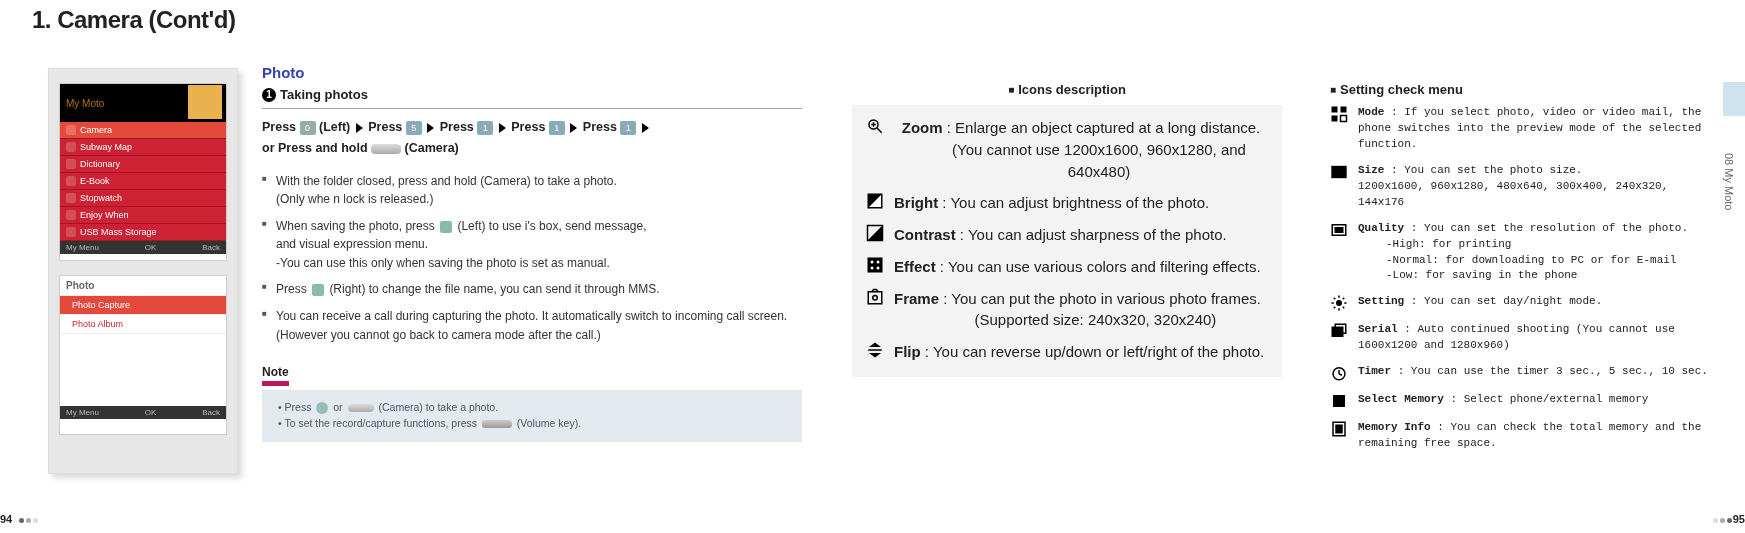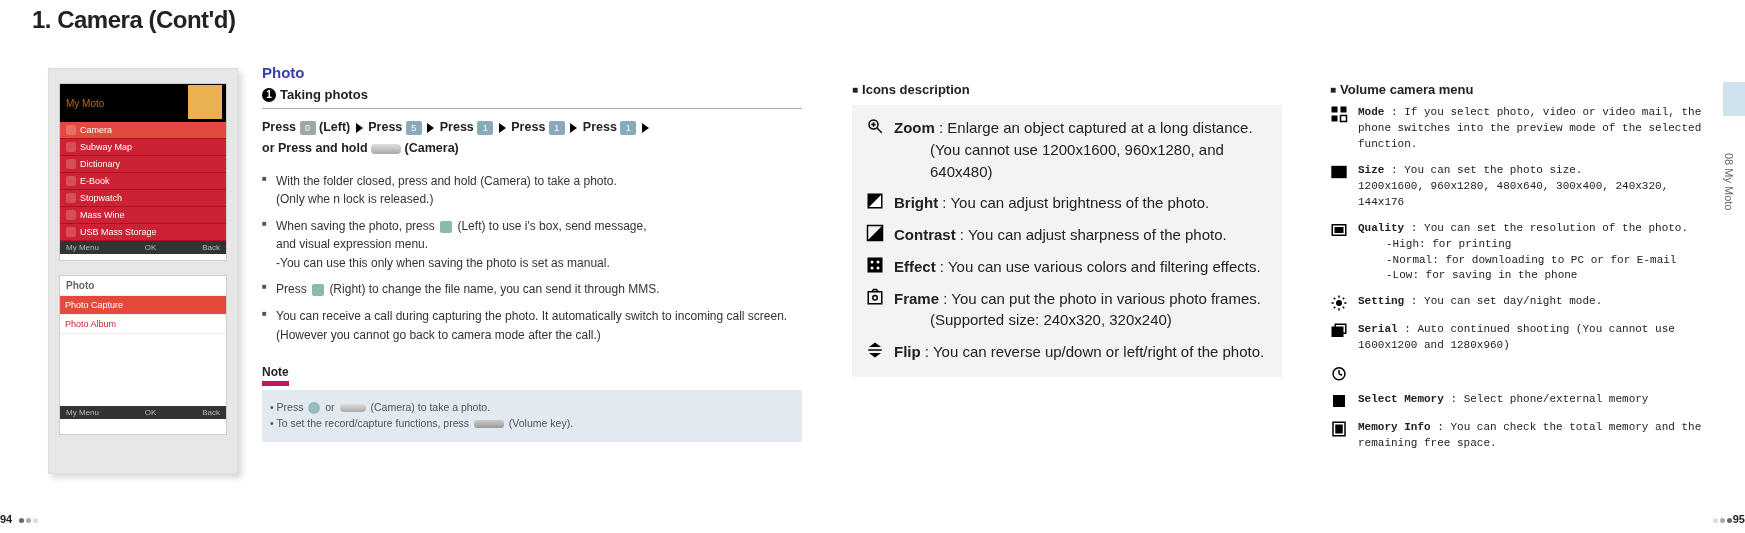--- a/index.html
+++ b/index.html
@@ -13,21 +13,21 @@
   .phone { background:#fff; border:1px solid #ccc; margin-bottom:14px; }
   .phone.p1 { height:178px; }
   .phone.p2 { height:160px; }
   .ph-title { background:#000000; font-size:10px; padding:3px 6px; display:flex; justify-content:space-between; align-items:center; color:#b07018;}
   .ph-cube { width:34px; height:34px; background:#eab24f; float:right; margin:-2px -2px 0 0;}
   .ph-item { background:#c23; color:#fff; font-size:9px; padding:3px 6px; border-bottom:1px solid #a12; display:flex; align-items:center; gap:4px;}
   .ph-item.active { background:#e44a3c; }
   .ph-item .dot { width:10px; height:10px; background:#fff3; border-radius:2px; display:inline-block;}
   .ph-foot { background:#333; font-size:8px; color:#bbb; padding:2px 6px; display:flex; justify-content:space-between;}
   .p2 .wbody { background:#fff; height:110px; }
-  .p2 .witem { font-size:9px; padding:4px 1px; color:#c23; display:flex; align-items:center; gap:4px; border-bottom:1px solid #eee;}
+  .p2 .witem { font-size:9px; padding:4px 8px; color:#c23; display:flex; align-items:center; gap:4px; border-bottom:1px solid #eee;}
   .p2 .witem.sel { background:#e44a3c; color:#fff;}
   .p2 .wtitle { font-size:10px; padding:4px 6px; border-bottom:1px solid #eee; font-weight:600; color:#666;}
 
   
   .col-mid { position: absolute; left: 262px; top: 64px; width: 540px; }
   .photo-head { color:#3a3fb0; font-weight:700; font-size:15px; }
   .subtext { font-size:11px; color:#555; margin:2px 0 6px; }
   .taking { font-weight:700; font-size:13px; margin:6px 0; display:flex; align-items:center; gap:4px;}
   .num-circle { width:14px; height:14px; border-radius:50%; background:#000; color:#fff; font-size:10px; display:inline-flex; align-items:center; justify-content:center;}
   .divider { border-top:1px solid #aaa; margin:4px 0 8px; }
@@ -37,30 +37,30 @@
   .press-line .tri { display:inline-block; width:0; height:0; border-left:7px solid #000; border-top:5px solid transparent; border-bottom:5px solid transparent; vertical-align:middle; margin:0 2px;}
   .press-line .cambtn { display:inline-block; width:30px; height:10px; background:linear-gradient(#ddd,#aaa); border-radius:4px; vertical-align:middle;}
 
   .bullets { margin-top:12px; font-size:12px; line-height:1.55; color:#333; }
   .bullets li { list-style:none; padding-left:14px; position:relative; margin-bottom:8px;}
   .bullets li::before { content:"■"; position:absolute; left:0; top:1px; font-size:8px; color:#555;}
   .inline-key { display:inline-block; width:12px; height:12px; background:#8ba; border-radius:2px; vertical-align:middle; margin:0 2px;}
 
   .note-wrap { margin-top:18px; }
   .note-label { font-weight:700; font-size:12px; border-bottom:5px solid #be185d; display:inline-block; padding-bottom:2px; margin-bottom:0;}
-  .note-box { background:#e2e9ef; font-size:10.5px; color:#4b5560; padding:10px 8px; margin-top:4px; line-height:1.5; }
+  .note-box { background:#e2e9ef; font-size:10.5px; color:#4b5560; padding:10px 16px; margin-top:4px; line-height:1.5; }
   .note-box .bullet::before { content:"• "; }
   .note-box .ic { display:inline-block; width:12px; height:12px; background:#9bb; border-radius:50%; vertical-align:middle; margin:0 2px;}
   .note-box .cambtn2 { display:inline-block; width:26px; height:8px; background:linear-gradient(#ddd,#aaa); border-radius:4px; vertical-align:middle; margin:0 2px;}
   .note-box .volbtn { display:inline-block; width:30px; height:8px; background:linear-gradient(#ccc,#999); border-radius:3px; vertical-align:middle; margin:0 2px;}
 
   
   .sec-head { font-size:13px; font-weight:700; margin-bottom:8px; }
   .sec-head .sq { font-size:10px; vertical-align:1px; margin-right:4px;}
-  .col-icons { position:absolute; left:852px; top:82px; width:430px; }
+  .col-icons { position:absolute; left:852px; top:82px; width:430px;text-align:center; }
   .gray-panel { background:#f3f3f3; padding:12px 14px 14px; font-size:15px; line-height:1.45; color:#222; }
   .irow { display:flex; gap:10px; margin-bottom:10px; align-items:flex-start;}
   .icon { width:18px; height:18px; flex:0 0 18px; display:flex; align-items:center; justify-content:center; }
   .icon svg { width:18px; height:18px; }
   .irow .txt b { font-weight:700; }
 
   .col-settings { position:absolute; left:1330px; top:82px; width:380px; }
   .swrap { font-size:11px; line-height:1.45; }
   .swrap .irow { margin-bottom:10px;font-family:Liberation Mono, monospace; }
   .swrap .sub { padding-left:28px; }
@@ -104,21 +104,21 @@
     <div class="ph-item">
         <span class="dot"></span>
         <span>E-Book</span>
       </div>
     <div class="ph-item">
         <span class="dot"></span>
         <span>Stopwatch</span>
       </div>
     <div class="ph-item">
         <span class="dot"></span>
-        <span>Mass Wine</span>
+        <span>Enjoy When</span>
       </div>
     <div class="ph-item">
         <span class="dot"></span>
         <span>USB Mass Storage</span>
       </div>
     <div class="ph-foot">
         <span>My Menu</span>
         <span>OK</span>
         <span>Back</span>
       </div>
@@ -278,21 +278,21 @@
             <path d="M4 16 L12 22 L20 16 Z"></path>
             <rect x="3" y="11" width="18" height="2"></rect>
           </svg>
         </div>
       <div class="txt"><b>Flip</b> <span>: You can reverse up/down or left/right of the photo.</span></div>
     </div>
   </div>
 </div>
 
 <div class="col-settings">
-  <div class="sec-head"><span class="sq">■</span><span>Volume camera menu</span></div>
+  <div class="sec-head"><span class="sq">■</span><span>Setting check menu</span></div>
   <div class="swrap">
     <div class="irow">
       <div class="icon">
           <svg viewBox="0 0 24 24" fill="#000">
             <rect x="2" y="2" width="8" height="8"></rect>
             <rect x="14" y="2" width="8" height="8"></rect>
             <rect x="2" y="14" width="8" height="8"></rect>
             <rect x="14" y="14" width="8" height="8" fill="none" stroke="#000" stroke-width="2"></rect>
           </svg>
         </div>
@@ -347,20 +347,21 @@
       <div class="txt"><b>Serial</b> <span>: Auto continued shooting (You cannot use 1600x1200 and 1280x960)</span></div>
     </div>
     <div class="irow">
       <div class="icon">
           <svg viewBox="0 0 24 24" fill="none" stroke="#000" stroke-width="2">
             <circle cx="12" cy="13" r="8"></circle>
             <line x1="12" y1="13" x2="12" y2="8"></line>
             <line x1="12" y1="13" x2="16" y2="15"></line>
           </svg>
         </div>
+      <div class="txt"><b>Timer</b> <span>: You can use the timer 3 sec., 5 sec., 10 sec.</span></div>
     </div>
     <div class="irow">
       <div class="icon">
           <svg viewBox="0 0 24 24" fill="#000">
             <rect x="4" y="4" width="16" height="16"></rect>
           </svg>
         </div>
       <div class="txt"><b>Select Memory</b> <span>: Select phone/external memory</span></div>
     </div>
     <div class="irow" style="margin-bottom:0">

